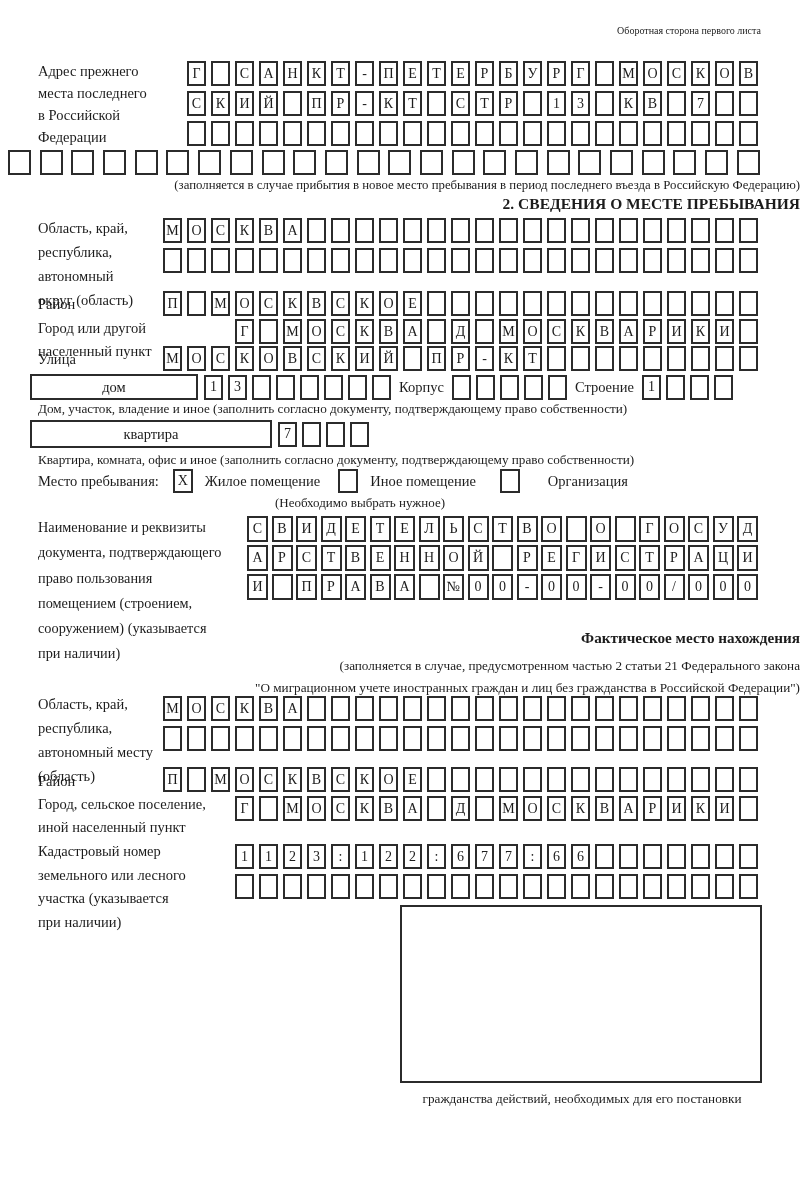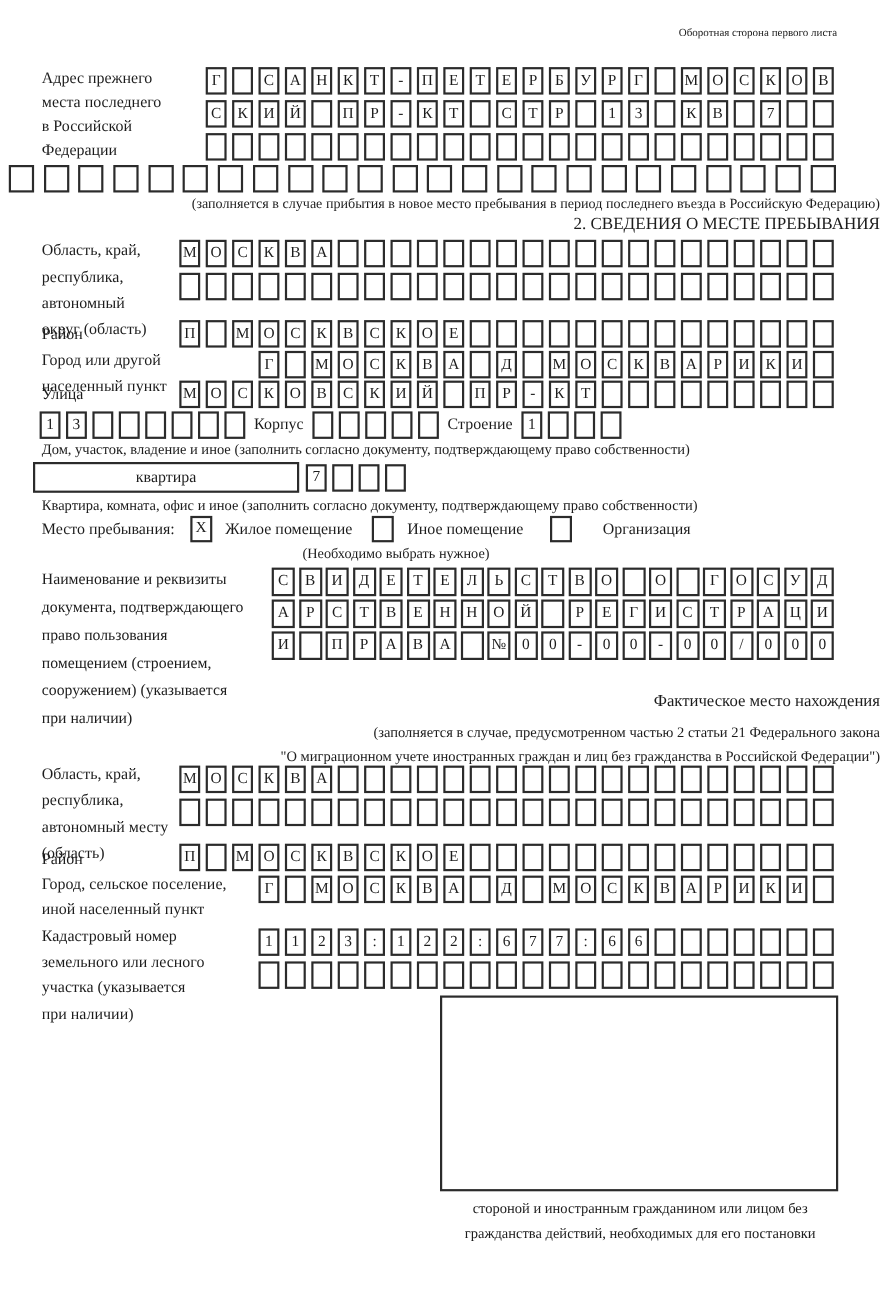--- a/index.html
+++ b/index.html
@@ -17,21 +17,21 @@
     width:19px; height:25px; border:2px solid #2b2b2b;
     display:flex; align-items:center; justify-content:center;
     font-size:14px; background:#fff;
   }
   .spread .cell { width:23px; }
   .big { gap:3.5px; }
   .big .cell { width:21px; height:26px; }
   .lab { position:absolute; font-size:14.5px; line-height:23px; }
   .cap { position:absolute; font-size:12.8px; }
   .ctr { left:0; width:800px; text-align:right; }
-  .bold { font-weight:400; }
+  .bold { font-weight:700; }
   .fieldbox {
     height:26px; border:2px solid #2b2b2b; background:#fff;
     display:flex; align-items:center; justify-content:center; font-size:14.5px;
   }
   .inline-lbl { font-size:14.5px; margin:0 8px; white-space:nowrap; }
   .cb {
     width:20px; height:24px; border:2px solid #2b2b2b; background:#fff;
     display:flex; align-items:center; justify-content:center; font-size:14px;
   }
   .row-flex { position:absolute; display:flex; align-items:center; }
@@ -298,20 +298,21 @@
     <div class="cell"></div>
     <div class="cell"></div>
     <div class="cell"></div>
     <div class="cell"></div>
     <div class="cell"></div>
     <div class="cell"></div>
     <div class="cell"></div>
   </div>
 
 <div class="row-flex" style="top:374px; left:30px">
+  <div class="fieldbox" style="width:168px">дом</div>
   <div style="display:flex; gap:5px; margin-left:6px">
       <div class="cell">1</div>
       <div class="cell">3</div>
       <div class="cell"></div>
       <div class="cell"></div>
       <div class="cell"></div>
       <div class="cell"></div>
       <div class="cell"></div>
       <div class="cell"></div>
     </div>
@@ -608,15 +609,14 @@
     <div class="cell"></div>
     <div class="cell"></div>
     <div class="cell"></div>
     <div class="cell"></div>
     <div class="cell"></div>
     <div class="cell"></div>
   </div>
 
 <div class="stamp" style="left:400px; top:905px; width:362px; height:178px"></div>
 <div class="abs" style="left:396px; top:1088px; width:372px; text-align:center; font-size:13.2px; line-height:22.3px">
-    <div>стороной и иностранным гражданином или лицом без</div>
     <div>гражданства действий, необходимых для его постановки</div>
   </div>
 
 </body></html>

